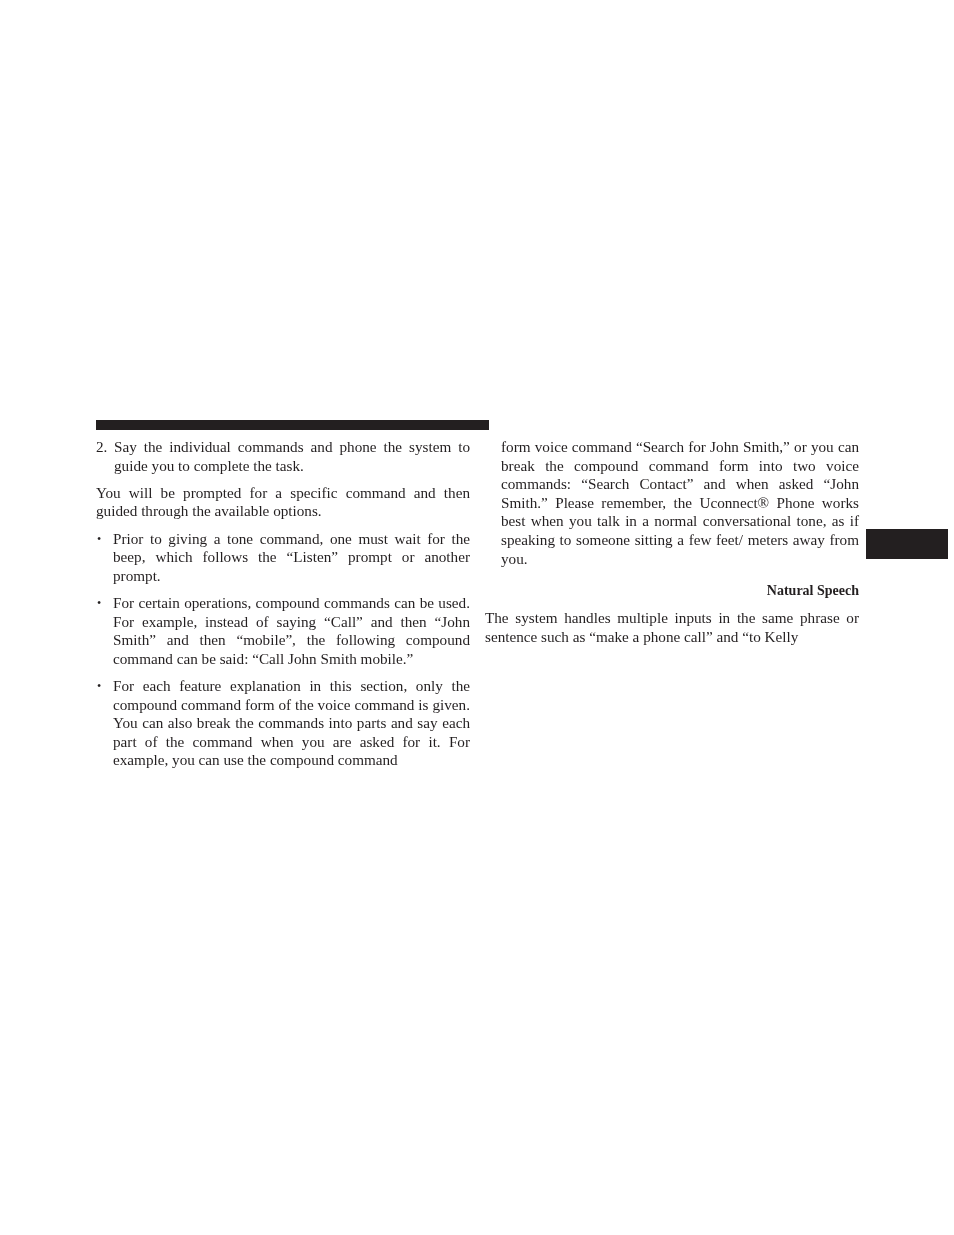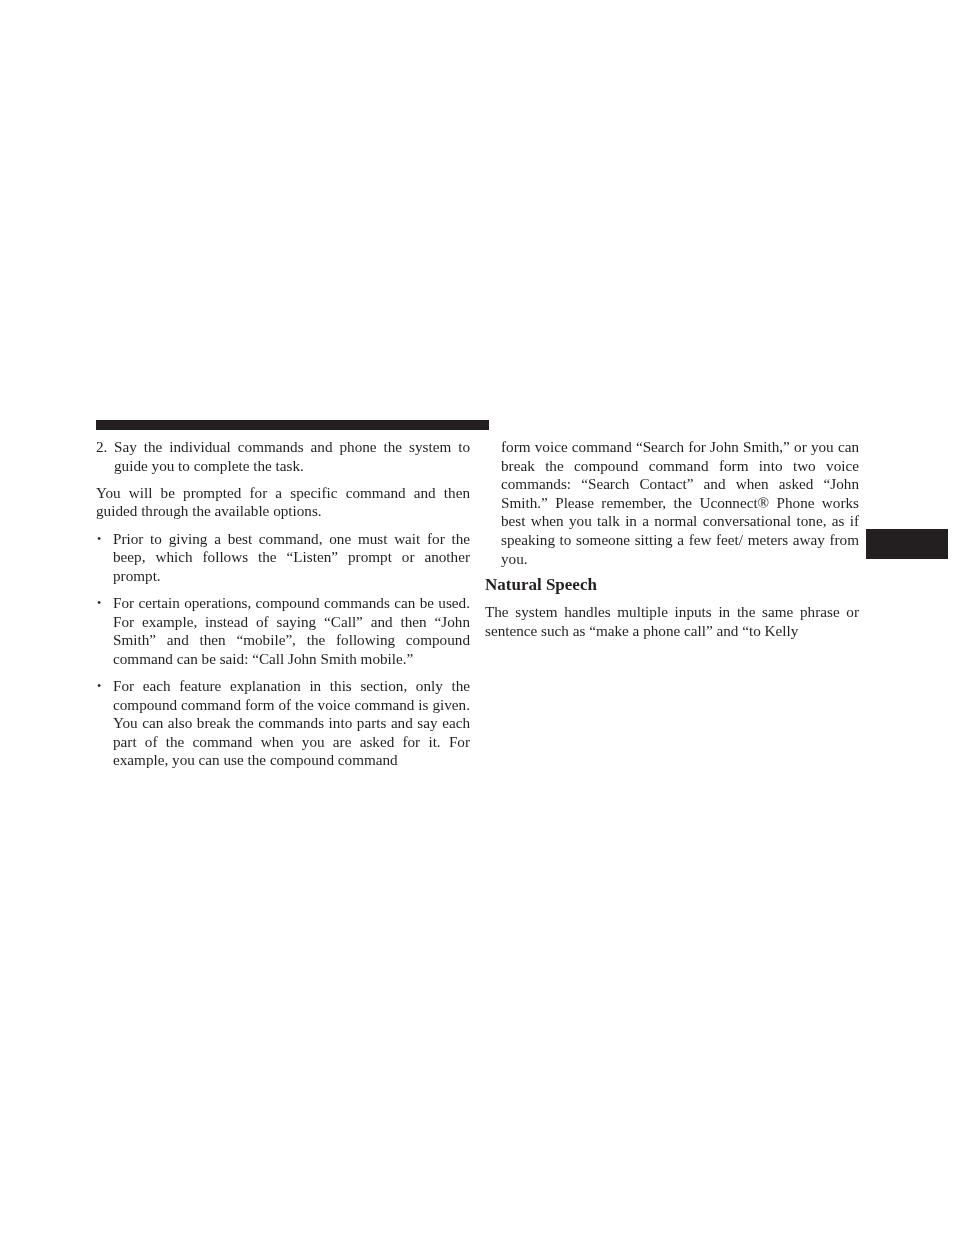--- a/index.html
+++ b/index.html
@@ -11,39 +11,39 @@
     .col-left { left: 96px; }
     .col-right { left: 485px; }
     p { margin: 0 0 8.6px 0; text-align: justify; font-family: Liberation Serif, serif; }
     .num-item { display: flex; margin-bottom: 8.6px; }
     .num-item .num { width: 18px; flex: none; }
     .num-item .txt { flex: 1; text-align: justify; }
     ul { list-style: none; margin: 0; padding: 0; }
     li { display: flex; margin-bottom: 8.6px; }
     li .bullet { width: 16px; flex: none; font-size: 12px; line-height: 18.6px; padding-left: 1px; }
     li .txt { flex: 1; text-align: justify; }
-    .indent { padding-left: 16px; text-align: justify; margin-bottom: 8px; }
-    h3 { margin: 0 0 8.4px 0; font-size: 17px; font-weight: bold; line-height: 18.6px; }
+    .indent { padding-left: 16px; text-align: justify; margin-bottom: 14px; }
+    h3 { margin: 0 0 8.4px 0; font-size: 14px; font-weight: bold; line-height: 18.6px; text-align: right; }
   </style>
 </head>
 <body>
 
 <div class="top-bar"></div>
 <div class="side-tab"></div>
 
 <div class="col col-left">
   <div class="num-item">
     <span class="num">2.</span>
     <span class="txt">Say the individual commands and phone the system to guide you to complete the task.</span>
   </div>
   <p>You will be prompted for a specific command and then guided through the available options.</p>
   <ul>
     <li>
       <span class="bullet">•</span>
-      <span class="txt">Prior to giving a best command, one must wait for the beep, which follows the “Listen” prompt or another prompt.</span>
+      <span class="txt">Prior to giving a tone command, one must wait for the beep, which follows the “Listen” prompt or another prompt.</span>
     </li>
     <li>
       <span class="bullet">•</span>
       <span class="txt">For certain operations, compound commands can be used. For example, instead of saying “Call” and then “John Smith” and then “mobile”, the following compound command can be said: “Call John Smith mobile.”</span>
     </li>
     <li>
       <span class="bullet">•</span>
       <span class="txt">For each feature explanation in this section, only the compound command form of the voice command is given. You can also break the commands into parts and say each part of the command when you are asked for it. For example, you can use the compound command</span>
     </li>
   </ul>

